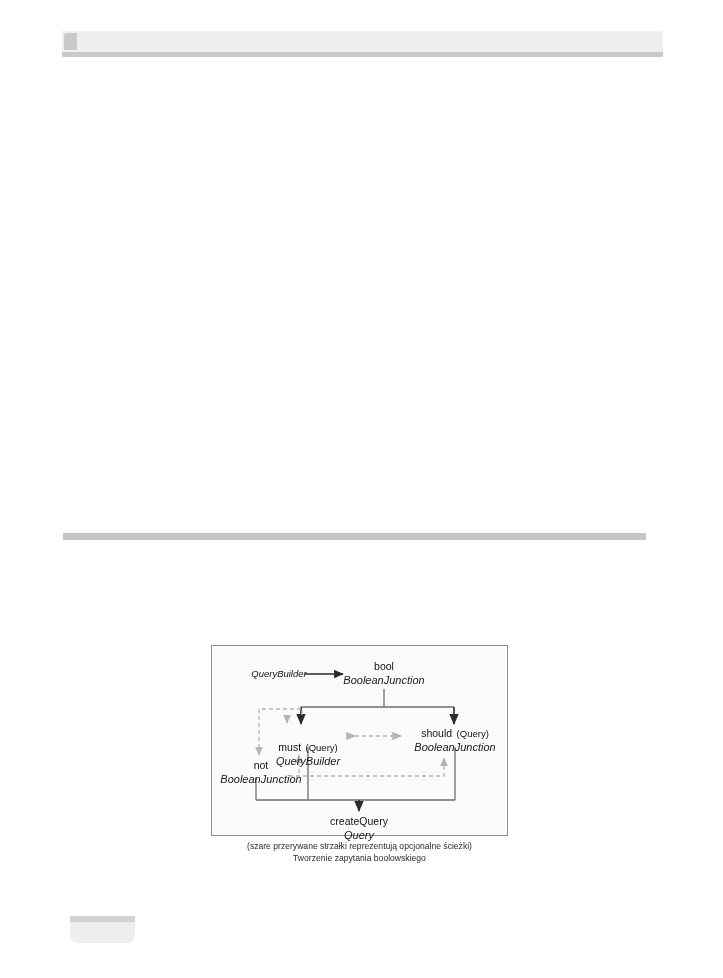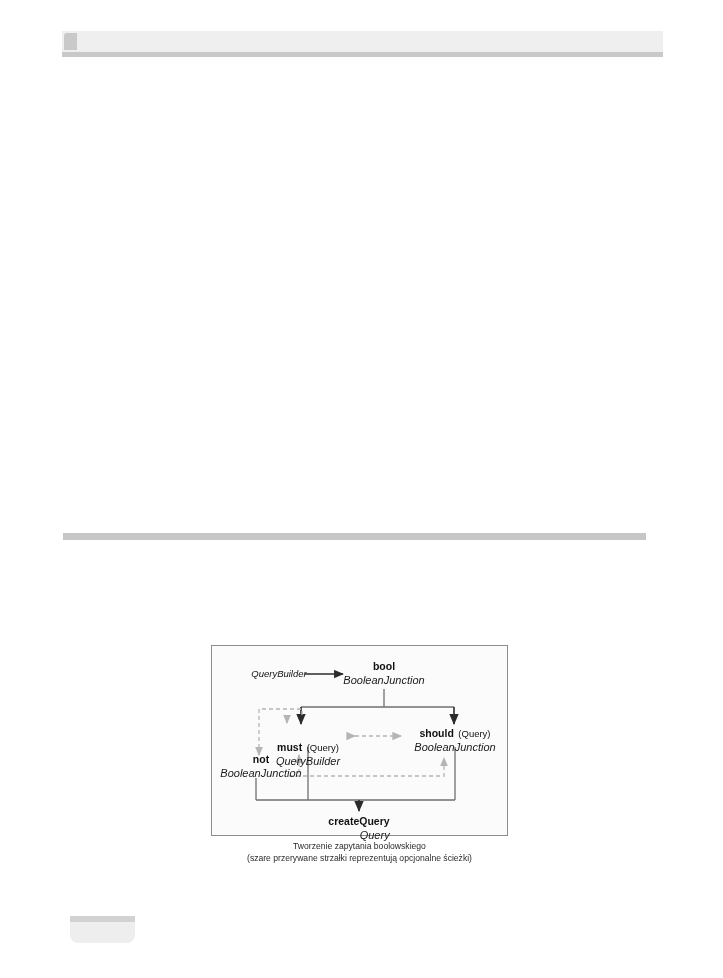--- a/index.html
+++ b/index.html
@@ -75,21 +75,21 @@
 
   .node-label {
     position: absolute;
     text-align: center;
     white-space: nowrap;
     color: #111111;
     line-height: 1.12;
     transform: translateX(-50%);
   }
   .node-name {
-    font-weight: bold;
+    font-weight: normal;
     font-size: 10.5px;
   }
   .node-paren {
     font-weight: normal;
     font-size: 9.5px;
   }
   .node-type {
     font-style: italic;
     font-size: 11px;
     color: #1a1a1a;
@@ -200,32 +200,32 @@
     <span class="node-paren">(Query)</span>
     <div class="node-type">QueryBuilder</div>
   </div>
 
   <div class="node-label" style="left:244px; top:78px;text-align:center;">
     <span class="node-name">should</span>
     <span class="node-paren">(Query)</span>
     <div class="node-type">BooleanJunction</div>
   </div>
 
-  <div class="node-label" style="left:50px; top:104px;">
+  <div class="node-label" style="left:50px; top:110px;">
     <span class="node-name">not</span><span class="node-paren"></span>
     <div class="node-type">BooleanJunction</div>
   </div>
 
-  <div class="node-label" style="left:148px; top:166px;text-align:right;">
+  <div class="node-label" style="left:148px; top:166px;">
     <span class="node-name">createQuery</span><span class="node-paren"></span>
     <div class="node-type">Query</div>
   </div>
 </div>
 
 <div id="figure-caption">
+  <div>(szare przerywane strzałki reprezentują opcjonalne ścieżki)</div>
   <div>Tworzenie zapytania boolowskiego</div>
-  <div>(szare przerywane strzałki reprezentują opcjonalne ścieżki)</div>
 </div>
 
 <div id="page-footer">
   <div id="page-footer-strip"></div>
   <span></span>
 </div>
 
 </body></html>

